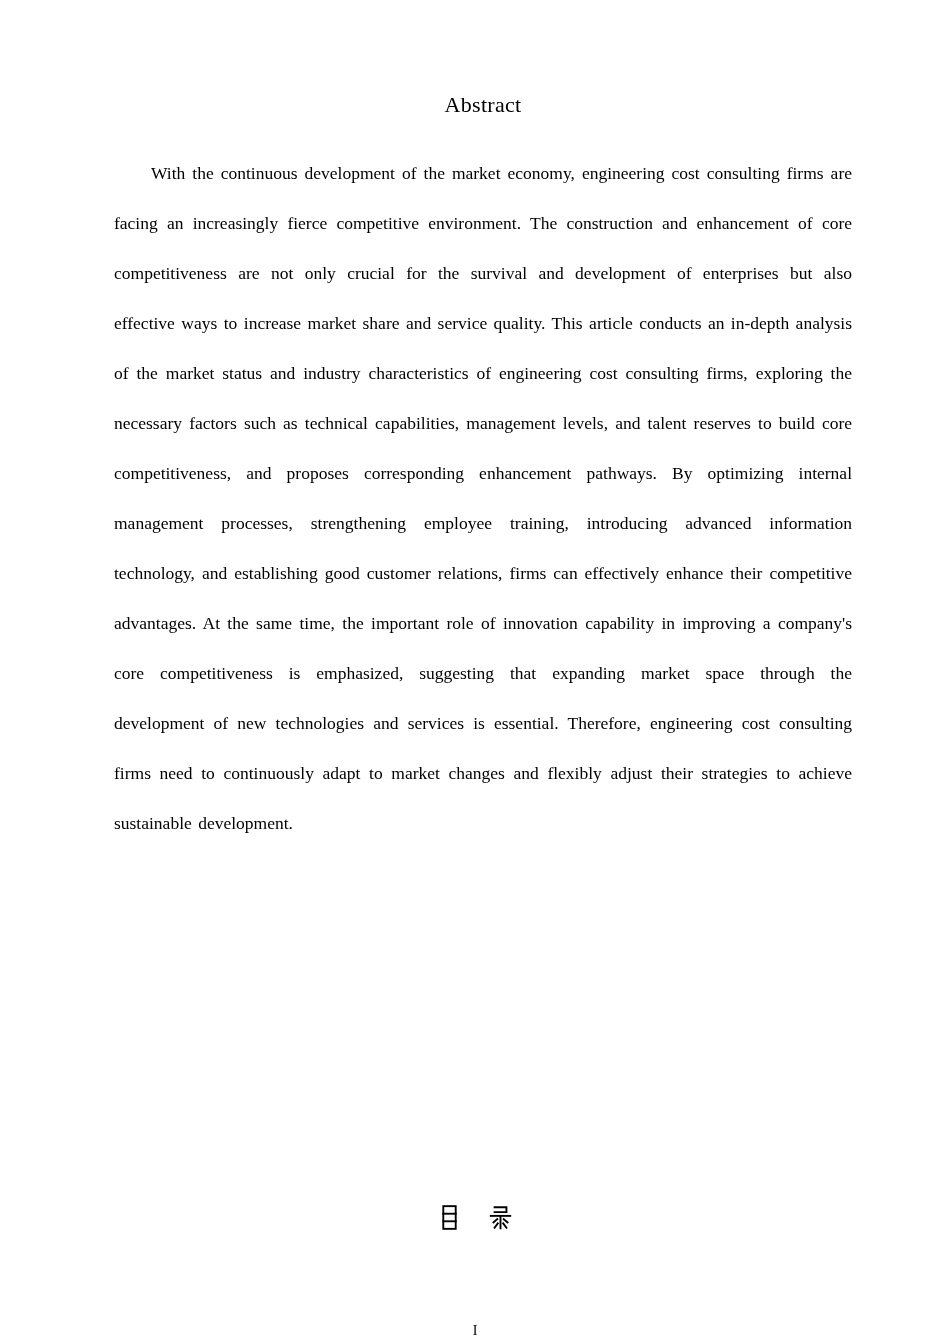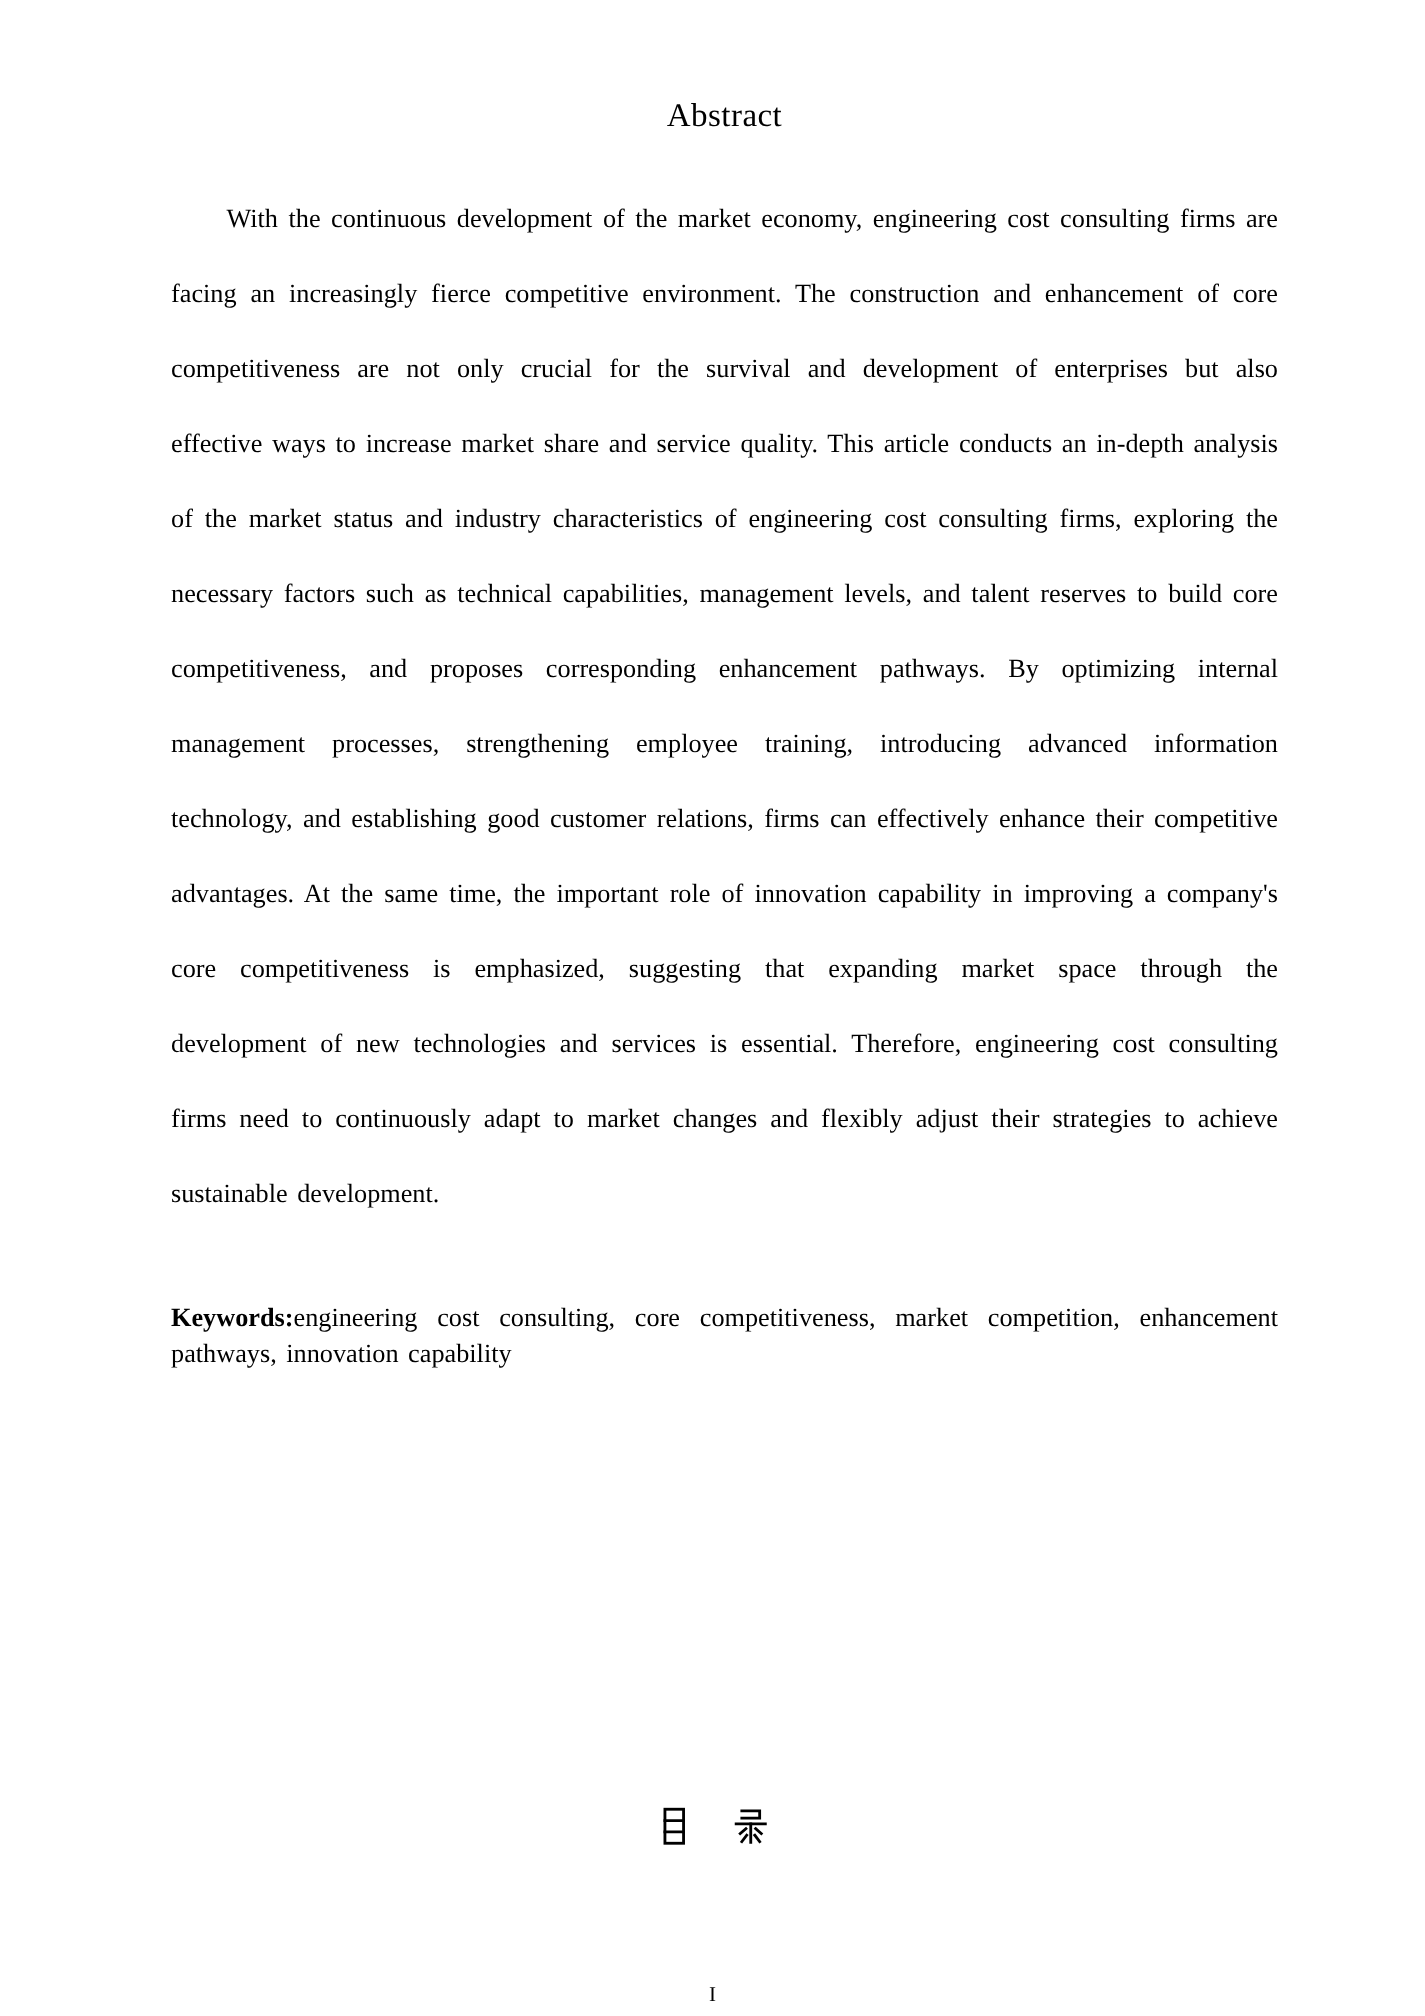--- a/index.html
+++ b/index.html
@@ -9,21 +9,21 @@
   }
   .page {
     width: 950px;
     height: 1344px;
     margin: 0 auto;
     background: #ffffff;
     position: relative;
     font-family: "Liberation Serif", serif;
     color: #000000;
     box-sizing: border-box;
-    padding: 64px 98px 0 114px;
+    padding: 92px 98px 0 114px;
     overflow: hidden;
   }
   .doc-title {
     margin: 0;
     text-align: center;
     font-size: 22px;
     font-weight: 400;
     letter-spacing: 0.3px;
   }
   .abstract-body {
@@ -77,21 +77,20 @@
 </style>
 </head>
 <body>
 
 <div class="page">
 
   <h1 class="doc-title">Abstract</h1>
 
   <p class="abstract-body">With the continuous development of the market economy, engineering cost consulting firms are facing an increasingly fierce competitive environment. The construction and enhancement of core competitiveness are not only crucial for the survival and development of enterprises but also effective ways to increase market share and service quality. This article conducts an in-depth analysis of the market status and industry characteristics of engineering cost consulting firms, exploring the necessary factors such as technical capabilities, management levels, and talent reserves to build core competitiveness, and proposes corresponding enhancement pathways. By optimizing internal management processes, strengthening employee training, introducing advanced information technology, and establishing good customer relations, firms can effectively enhance their competitive advantages. At the same time, the important role of innovation capability in improving a company's core competitiveness is emphasized, suggesting that expanding market space through the development of new technologies and services is essential. Therefore, engineering cost consulting firms need to continuously adapt to market changes and flexibly adjust their strategies to achieve sustainable development.</p>
 
-  <p class="keywords"><b>Keywords:</b><span>engineering cost consulting, core competitiveness, market competition, enhancement pathways, innovation capability</span></p>
 
   <div class="toc-title" role="heading" aria-level="1" aria-label="目　录">
     <svg class="glyph" viewBox="0 0 100 100" aria-hidden="true">
       <rect x="27" y="8" width="46" height="84"></rect>
       <line x1="27" y1="36" x2="73" y2="36"></line>
       <line x1="27" y1="64" x2="73" y2="64"></line>
     </svg>
     <svg class="glyph" viewBox="0 0 100 100" aria-hidden="true">
       <path d="M28,12 H72 V30 H28"></path>
       <line x1="14" y1="44" x2="86" y2="44"></line>

